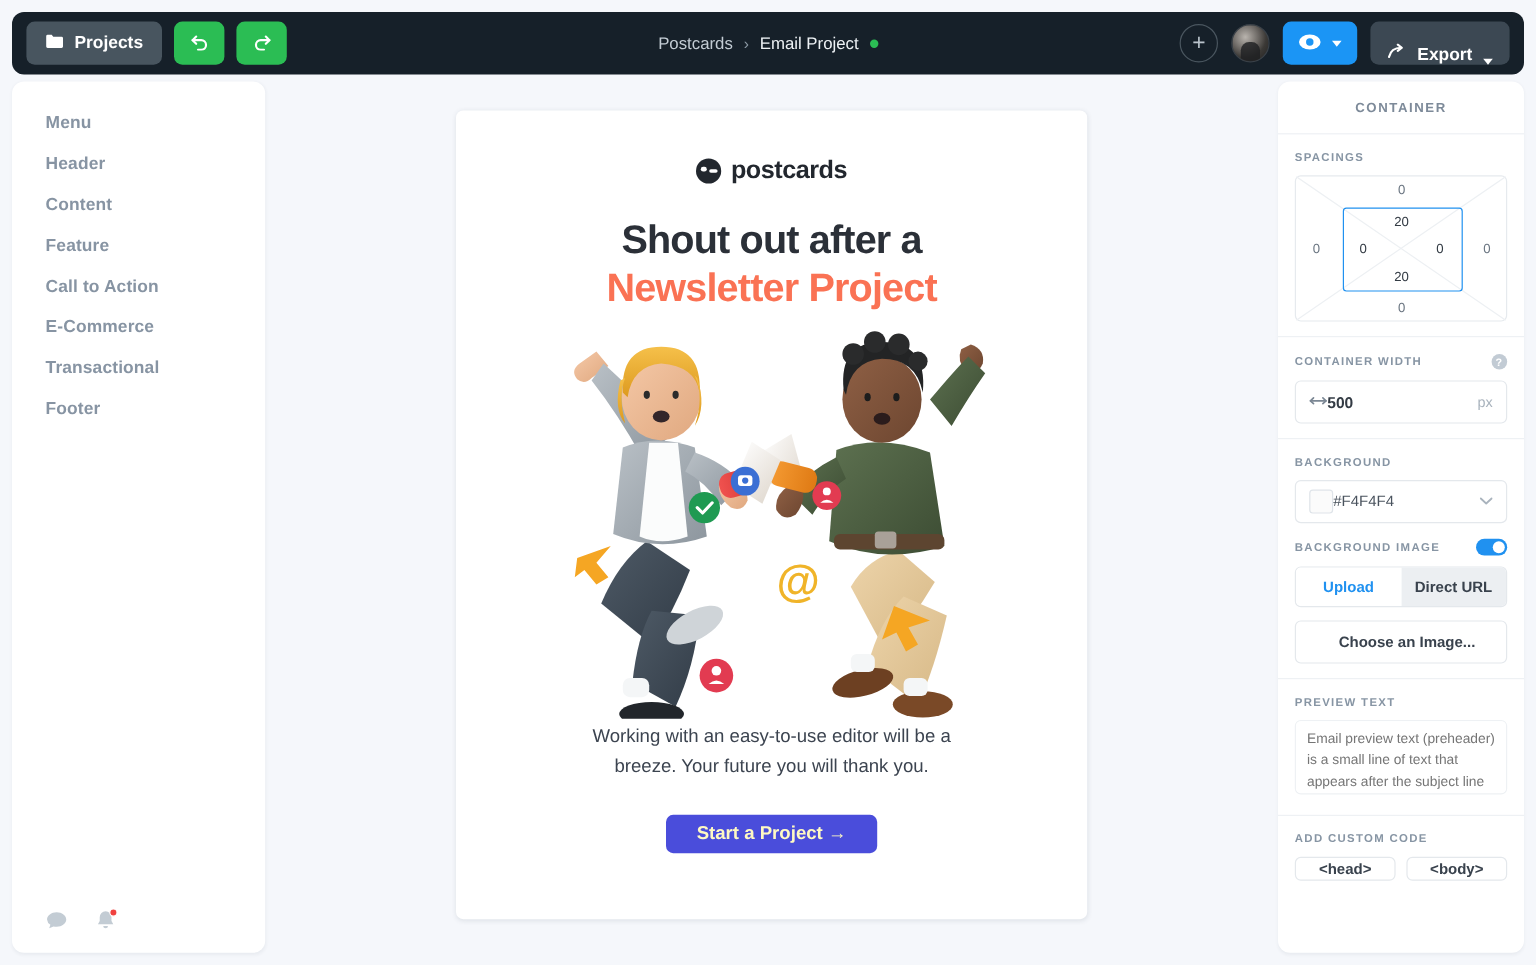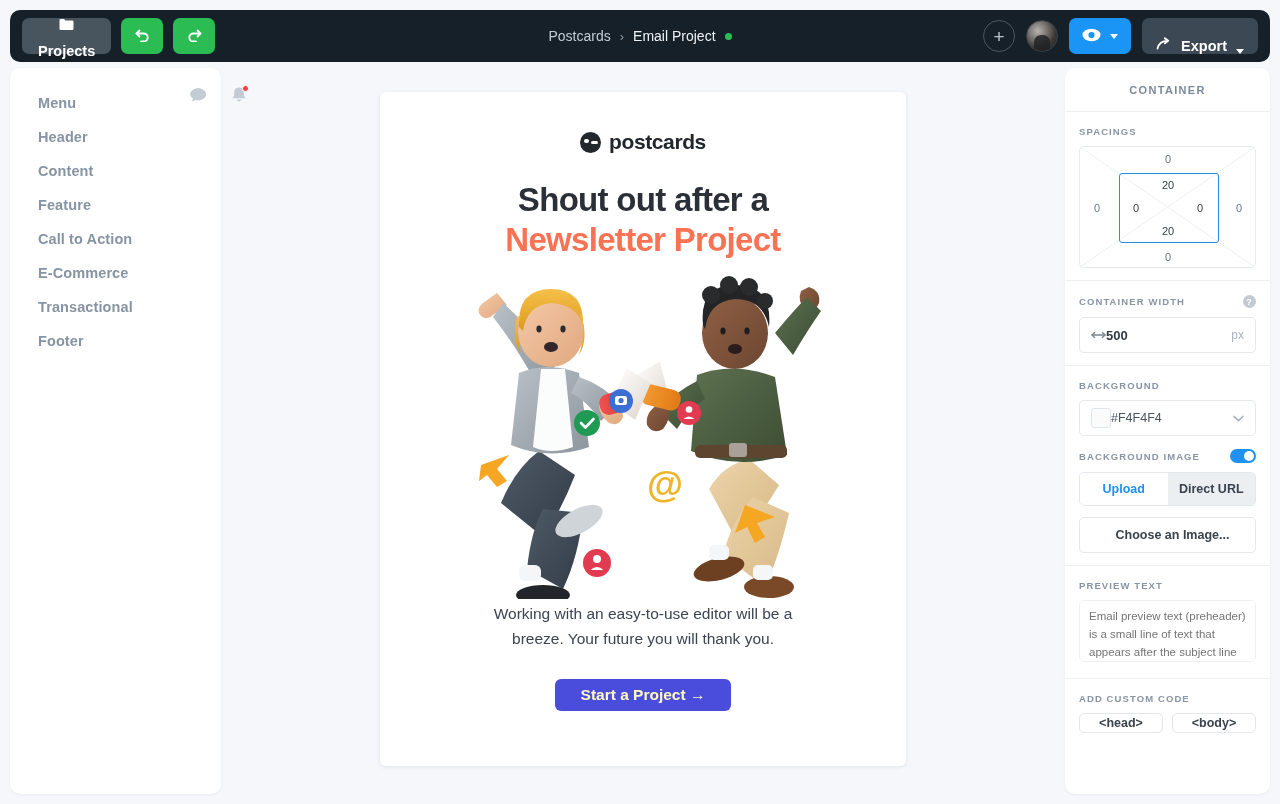--- a/index.html
+++ b/index.html
@@ -22,21 +22,20 @@
     padding: 0 12px;
   }
   .tb-left { display: flex; align-items: center; gap: 10px; }
   .btn-projects {
     display: flex; align-items: center; gap: 9px;
     height: 36px; padding: 0 16px;
     background: #48555f; border: none; border-radius: 7px;
     color: #ffffff; font-size: 14.5px; font-weight: bold;
     font-family: "Liberation Sans", sans-serif;
     cursor: pointer;
-    flex-direction: column;
   }
   .btn-icon-green {
     width: 42px; height: 36px;
     background: #2bbd54; border: none; border-radius: 7px;
     display: flex; align-items: center; justify-content: center;
     cursor: pointer;
   }
   .tb-center {
     position: absolute; left: 0; right: 0; top: 0; height: 52px;
     display: flex; align-items: center; justify-content: center;
@@ -84,21 +83,21 @@
   .caret { width: 0; height: 0; border-left: 4.5px solid transparent;
     border-right: 4.5px solid transparent; border-top: 5px solid currentColor; }
 
   
   .sidebar {
     position: absolute; left: 10px; top: 68px;
     width: 211px; height: 726px;
     background: #ffffff;
     border-radius: 10px;
     box-shadow: 0 1px 3px rgba(30,45,70,0.06);
-    display: flex; flex-direction: row;
+    display: flex; flex-direction: column;
   }
   .sb-list { padding: 18px 0 0 0; flex: 1; }
   .sb-item {
     padding: 9px 28px; font-size: 14.5px; font-weight: bold;
     color: #8794a3; cursor: pointer; letter-spacing: 0.1px;
   }
   .sb-footer {
     height: 54px; display: flex; align-items: center;
     gap: 22px; padding: 0 28px;
   }

